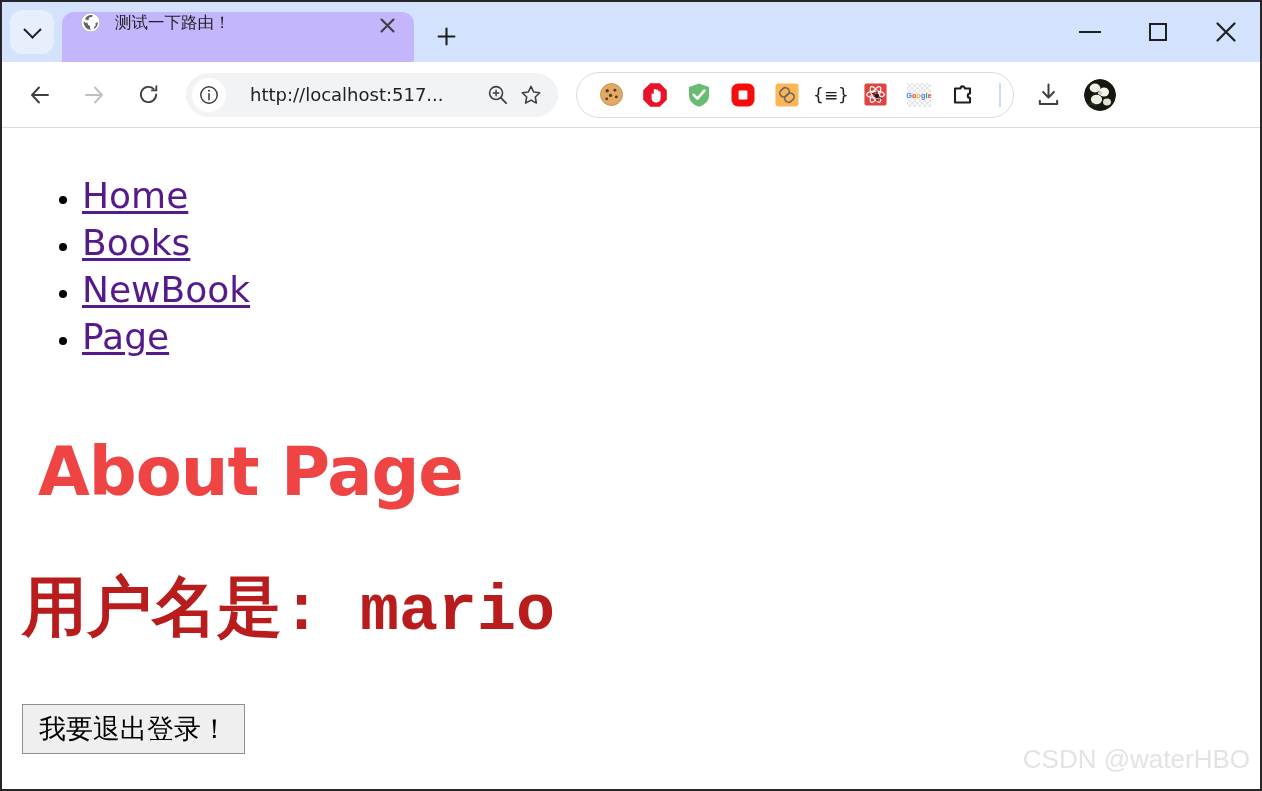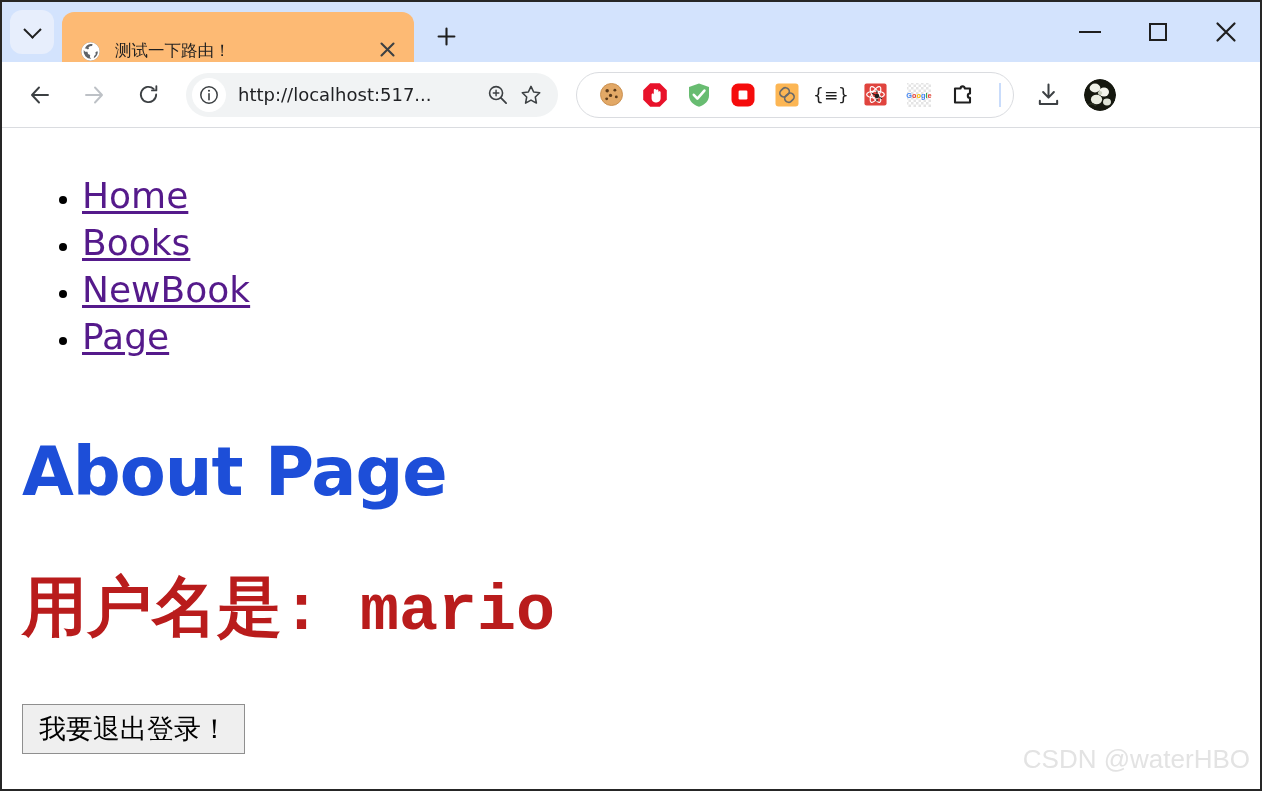--- a/index.html
+++ b/index.html
@@ -41,23 +41,23 @@
   .chev {
     width: 13px; height: 13px;
     border-right: 2.6px solid #1f1f1f;
     border-bottom: 2.6px solid #1f1f1f;
     transform: rotate(45deg) translate(-2px,-2px);
   }
   #tab-active {
     height: 50px;
     width: 352px;
     margin-left: 8px;
-    background: #fdba74;
+    background: #c4b5fd;
     border-radius: 12px 12px 0 0;
-    display: flex; align-items: flex-end;
+    display: flex; align-items: flex-start;
     padding: 0 14px 0 18px;
     position: relative;
     cursor: pointer;
     flex: 0 0 auto;
   }
   #tab-favicon {
     width: 21px; height: 21px; flex: 0 0 auto;
     margin-right: 14px;
   }
   #tab-title {
@@ -132,21 +132,21 @@
     border-radius: 50%;
     background: #ffffff;
     display: flex; align-items: center; justify-content: center;
     flex: 0 0 auto;
     cursor: pointer;
   }
   #url-text {
     flex: 1 1 auto;
     font-size: 18px;
     color: #202124;
-    margin-left: 12px;
+    margin-left: 24px;
     white-space: nowrap;
     overflow: hidden;
     font-family: "DejaVu Sans", sans-serif;
   }
   #zoom-btn, #bookmark-btn {
     width: 34px; height: 34px;
     display: flex; align-items: center; justify-content: center;
     flex: 0 0 auto;
     cursor: pointer;
   }
@@ -220,22 +220,22 @@
   #nav-list a {
     color: #551a8b;
     text-decoration: underline;
     text-underline-offset: 3px;
     font-size: 36px;
     font-family: "DejaVu Sans", sans-serif;
   }
   #page-heading {
     font-size: 67px;
     font-weight: bold;
-    margin: 73px 0 0 12px;
-    color: #1d4ed8;
+    margin: 73px 0 0 28px;
+    color: #ef4444;
     letter-spacing: -1px;
     font-family: "DejaVu Sans", sans-serif;
   }
   #username-heading {
     font-size: 65px;
     font-weight: bold;
     margin: 52px 0 0 12px;
     color: #b91c1c;
     font-family: Liberation Mono, monospace;
   }

